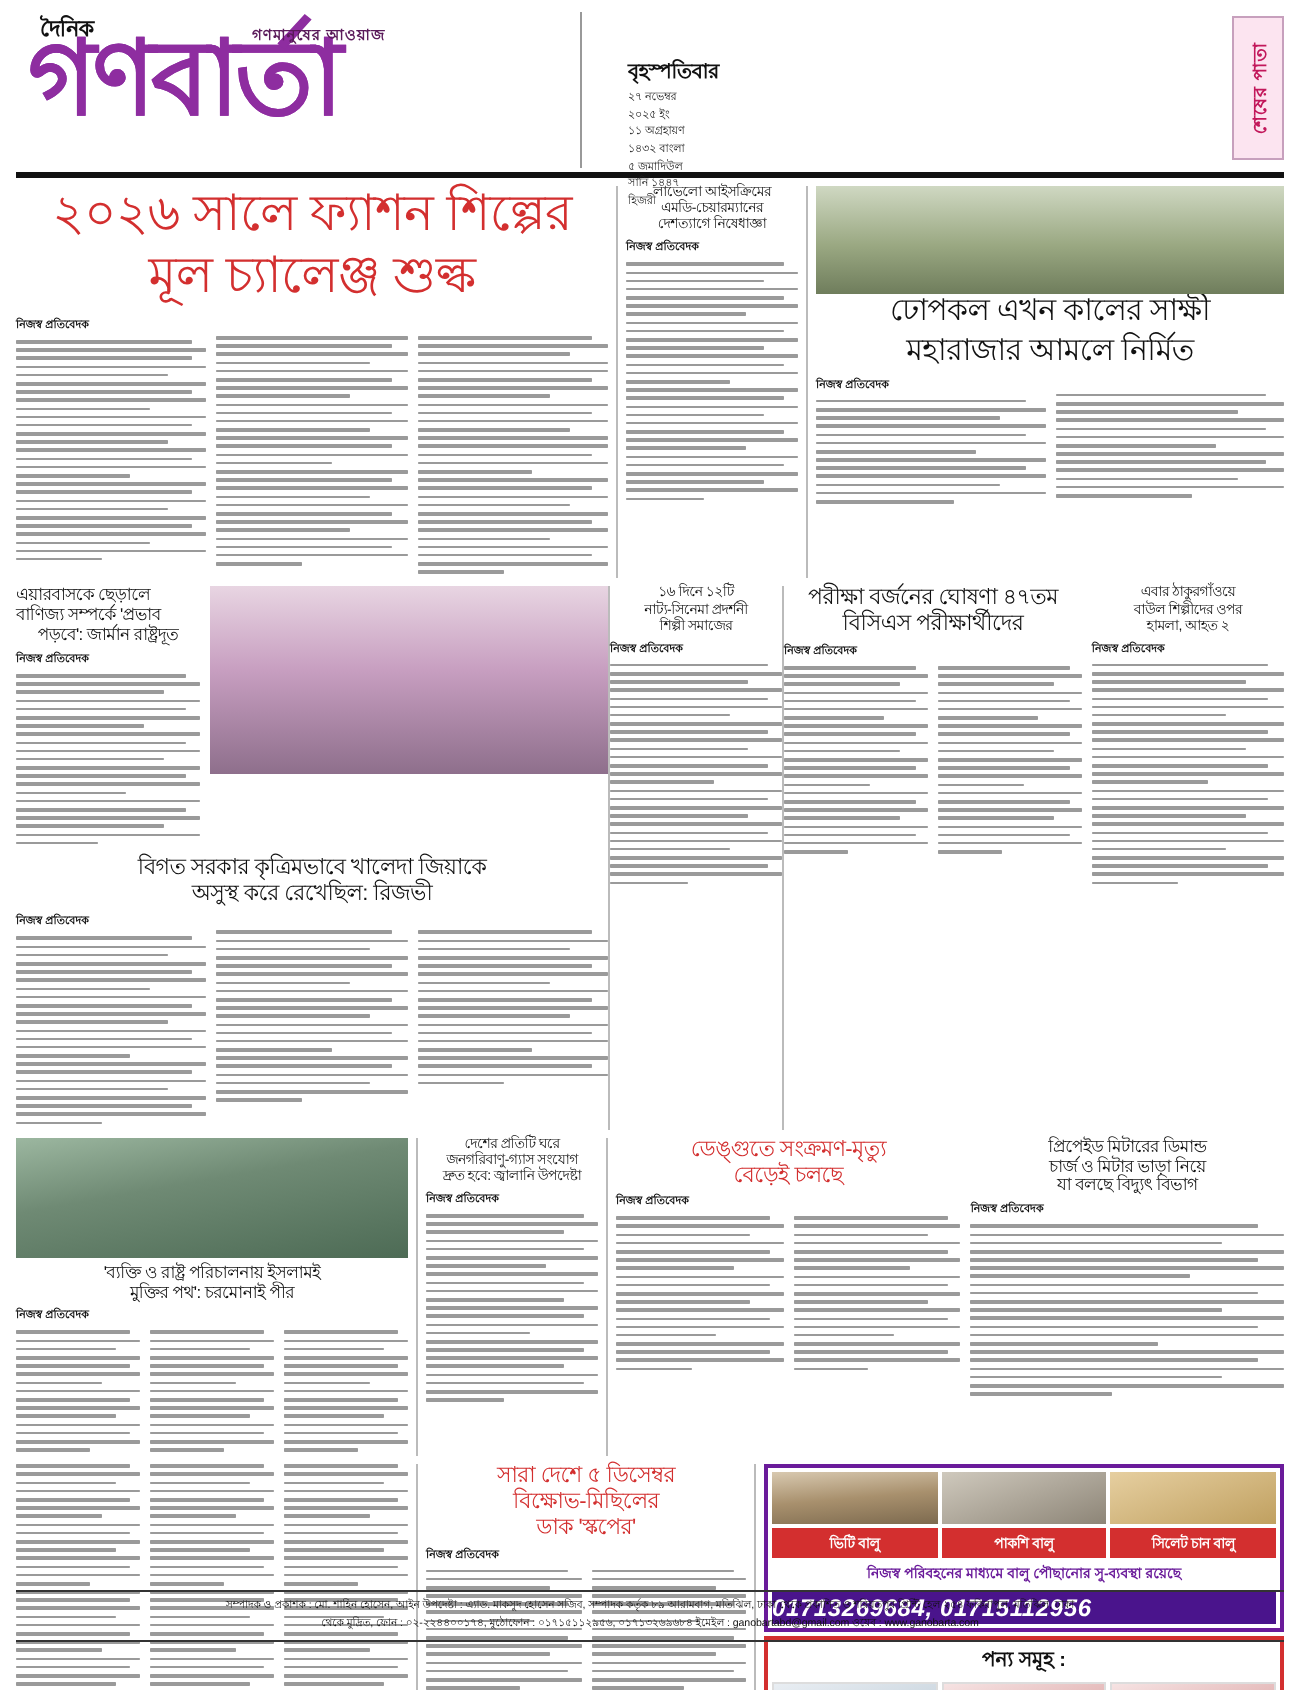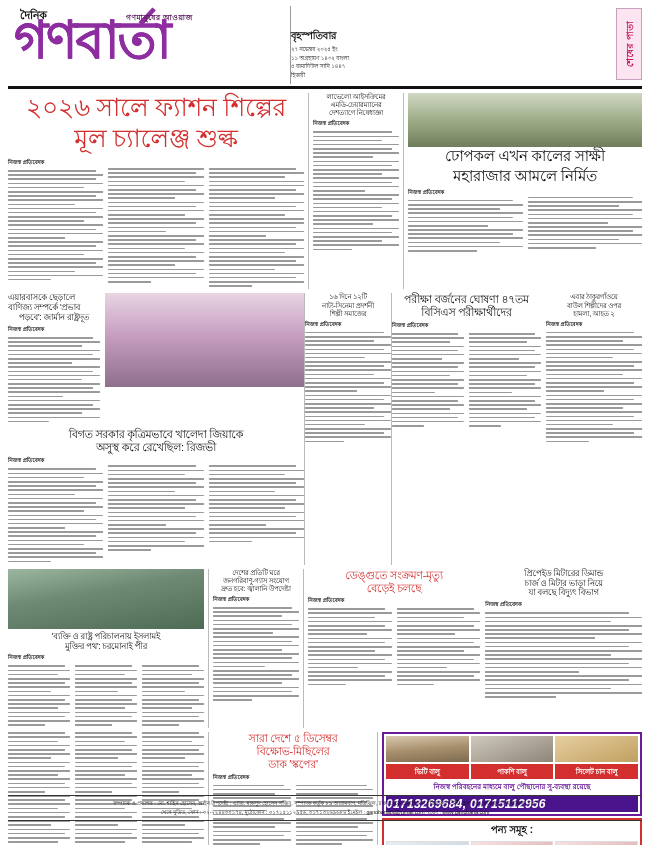--- a/index.html
+++ b/index.html
@@ -24,21 +24,21 @@
     font-size: 7.5px; color: #5a1a5a; font-weight: bold; letter-spacing: 0.5px;
   }
   .logo-main {
     font-size: 52px; font-weight: bold; line-height: 0.92;
     letter-spacing: -2px; margin-top: -4px;
     background: linear-gradient(90deg, #7b1fa2 0%, #8e2da0 38%, #9c27b0 55%, #7b1fa2 100%);
     -webkit-background-clip: text; background-clip: text; color: #8e2da0;
     padding-left: 6px;
   }
   .date-block {
-    width: 62px; padding-top: 22px; padding-left: 0;
+    width: 62px; padding-top: 22px; padding-left: 23px;
     border-left: 1px solid #999; margin-left: 4px; align-self: stretch;
   }
   .date-day { font-size: 10px; font-weight: bold; color: #111; letter-spacing: -0.2px; }
   .date-line { font-size: 5.6px; color: #222; line-height: 1.55; letter-spacing: -0.1px; }
   .page-corner {
     width: 26px; background: #fce4f0; border: 1px solid #c7a0bd;
     margin-left: auto; display: flex; align-items: center; justify-content: center;
     align-self: stretch; margin-top: 2px; margin-bottom: 4px;
   }
   .page-corner span {

